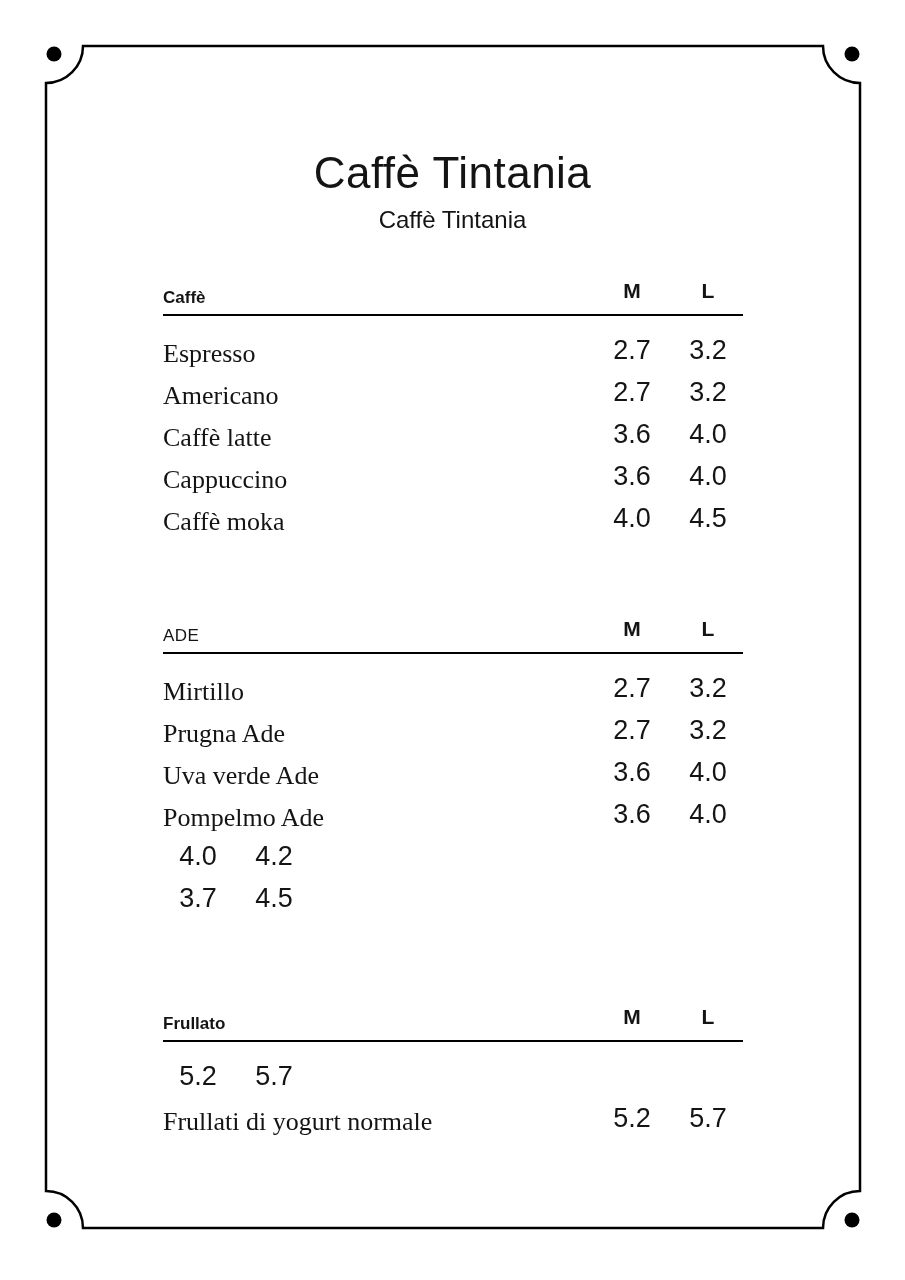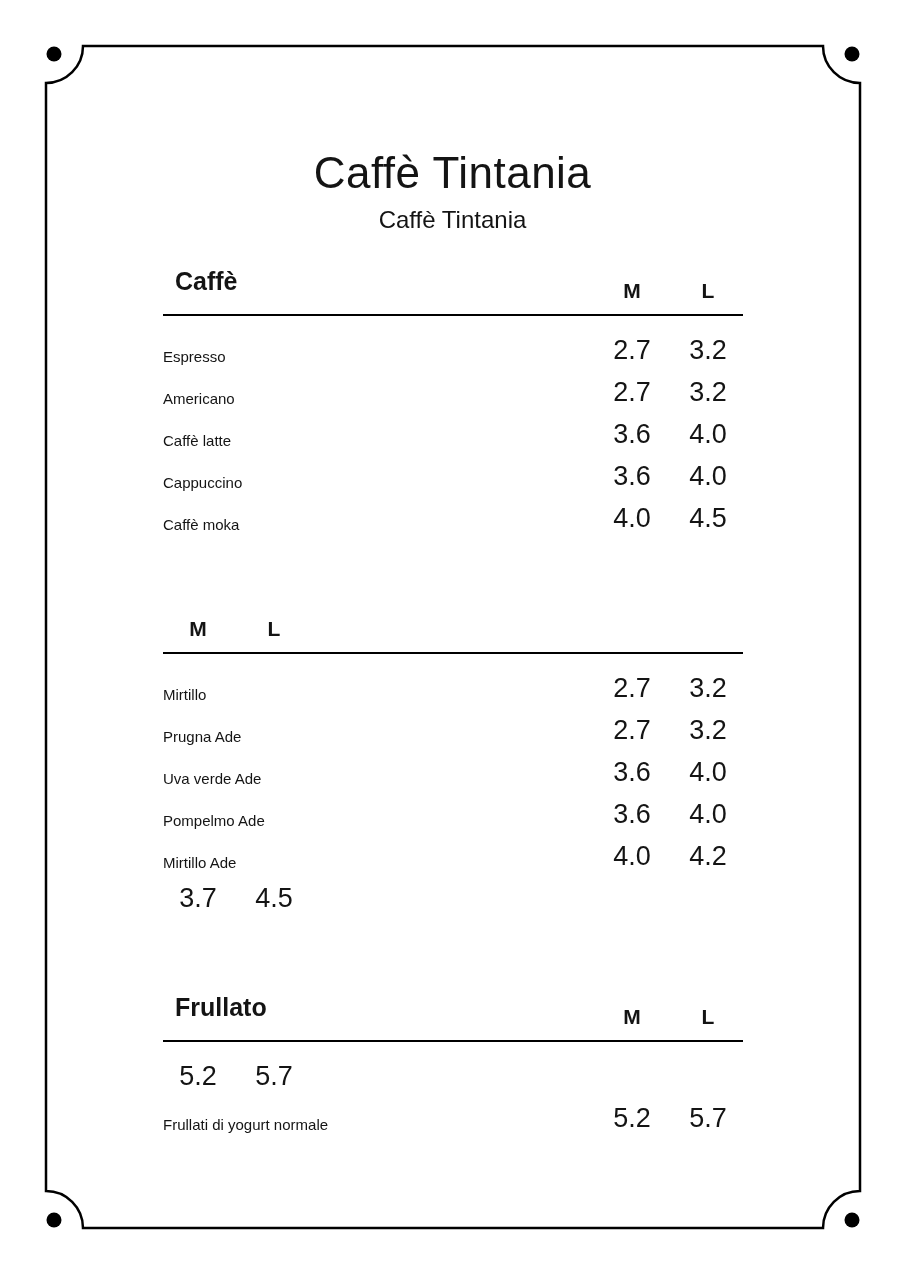--- a/index.html
+++ b/index.html
@@ -51,23 +51,23 @@
   }
   .section-header {
     display: flex;
     align-items: flex-end;
     height: 40px;
     box-sizing: border-box;
     padding-bottom: 8px;
     border-bottom: 2.5px solid #000000;
   }
   .section-name {
-    margin: 12px;
+    margin: 0;
     flex: 1;
-    font-size: 25px;
+    font-size: 17px;
     font-weight: 700;
     line-height: 1;
   }
   .section-name.caps {
     font-weight: 400;
     letter-spacing: 0.5px;
   }
   .size-col {
     font-size: 21px;
     font-weight: 700;
@@ -79,23 +79,24 @@
   .col-l { width: 70px; text-align: center; margin-left: 6px; }
 
   .items { padding-top: 16px; }
   .menu-item-row {
     display: flex;
     align-items: baseline;
     height: 42px;
   }
   .item-name {
     flex: 1;
-    font-size: 15px;
+    font-size: 26px;
     line-height: 42px;
     white-space: nowrap;
+    font-family: Liberation Serif, serif;
   }
   .price {
     font-size: 27px;
     line-height: 42px;
     position: relative;
     top: -3px;
   }
 </style>
 </head>
 <body>
@@ -150,20 +151,21 @@
         </div>
         <div class="menu-item-row">
           <span class="item-name">Caffè moka</span>
           <span class="price col-m">4.0</span>
           <span class="price col-l">4.5</span>
         </div>
       </div>
     </section>
     <section class="menu-section" style="top: 614px;">
       <div class="section-header">
+        <h2 class="section-name caps">ADE</h2>
         <div class="size-col col-m">M</div>
         <div class="size-col col-l">L</div>
       </div>
       <div class="items">
         <div class="menu-item-row">
           <span class="item-name">Mirtillo</span>
           <span class="price col-m">2.7</span>
           <span class="price col-l">3.2</span>
         </div>
         <div class="menu-item-row">
@@ -175,21 +177,20 @@
           <span class="item-name">Uva verde Ade</span>
           <span class="price col-m">3.6</span>
           <span class="price col-l">4.0</span>
         </div>
         <div class="menu-item-row">
           <span class="item-name">Pompelmo Ade</span>
           <span class="price col-m">3.6</span>
           <span class="price col-l">4.0</span>
         </div>
         <div class="menu-item-row">
-          <span class="item-name">Mirtillo Ade</span>
           <span class="price col-m">4.0</span>
           <span class="price col-l">4.2</span>
         </div>
         <div class="menu-item-row">
           <span class="price col-m">3.7</span>
           <span class="price col-l">4.5</span>
         </div>
       </div>
     </section>
     <section class="menu-section" style="top: 1002px;">

